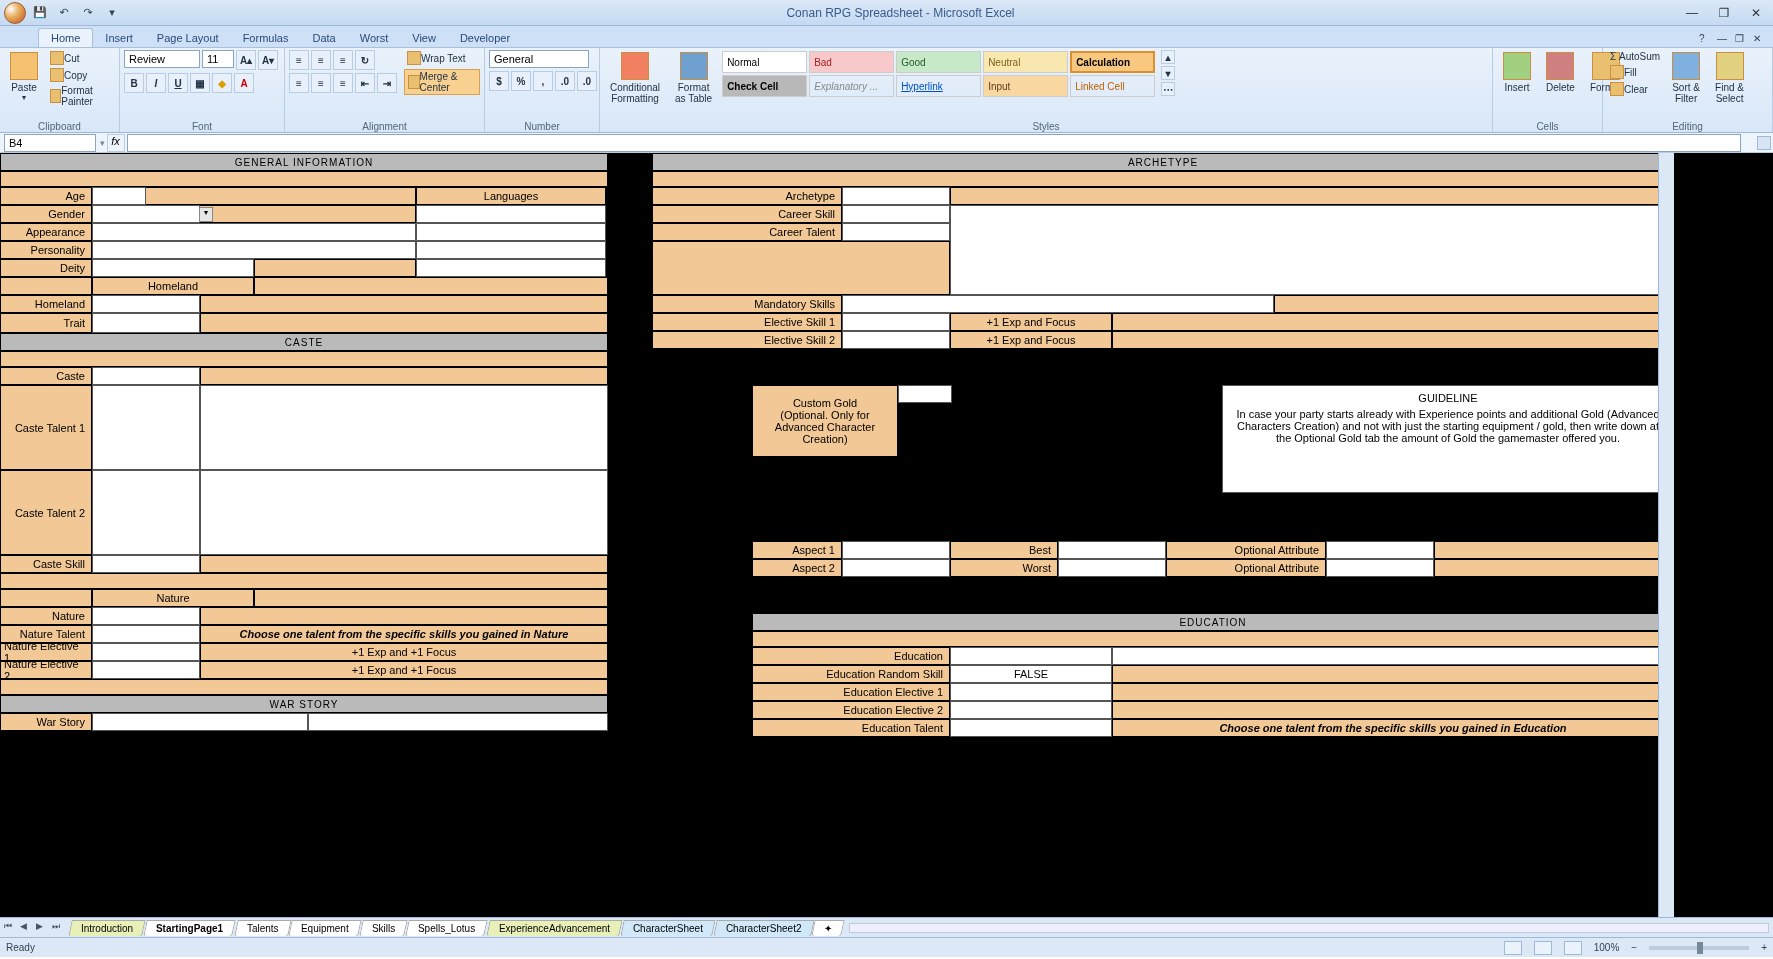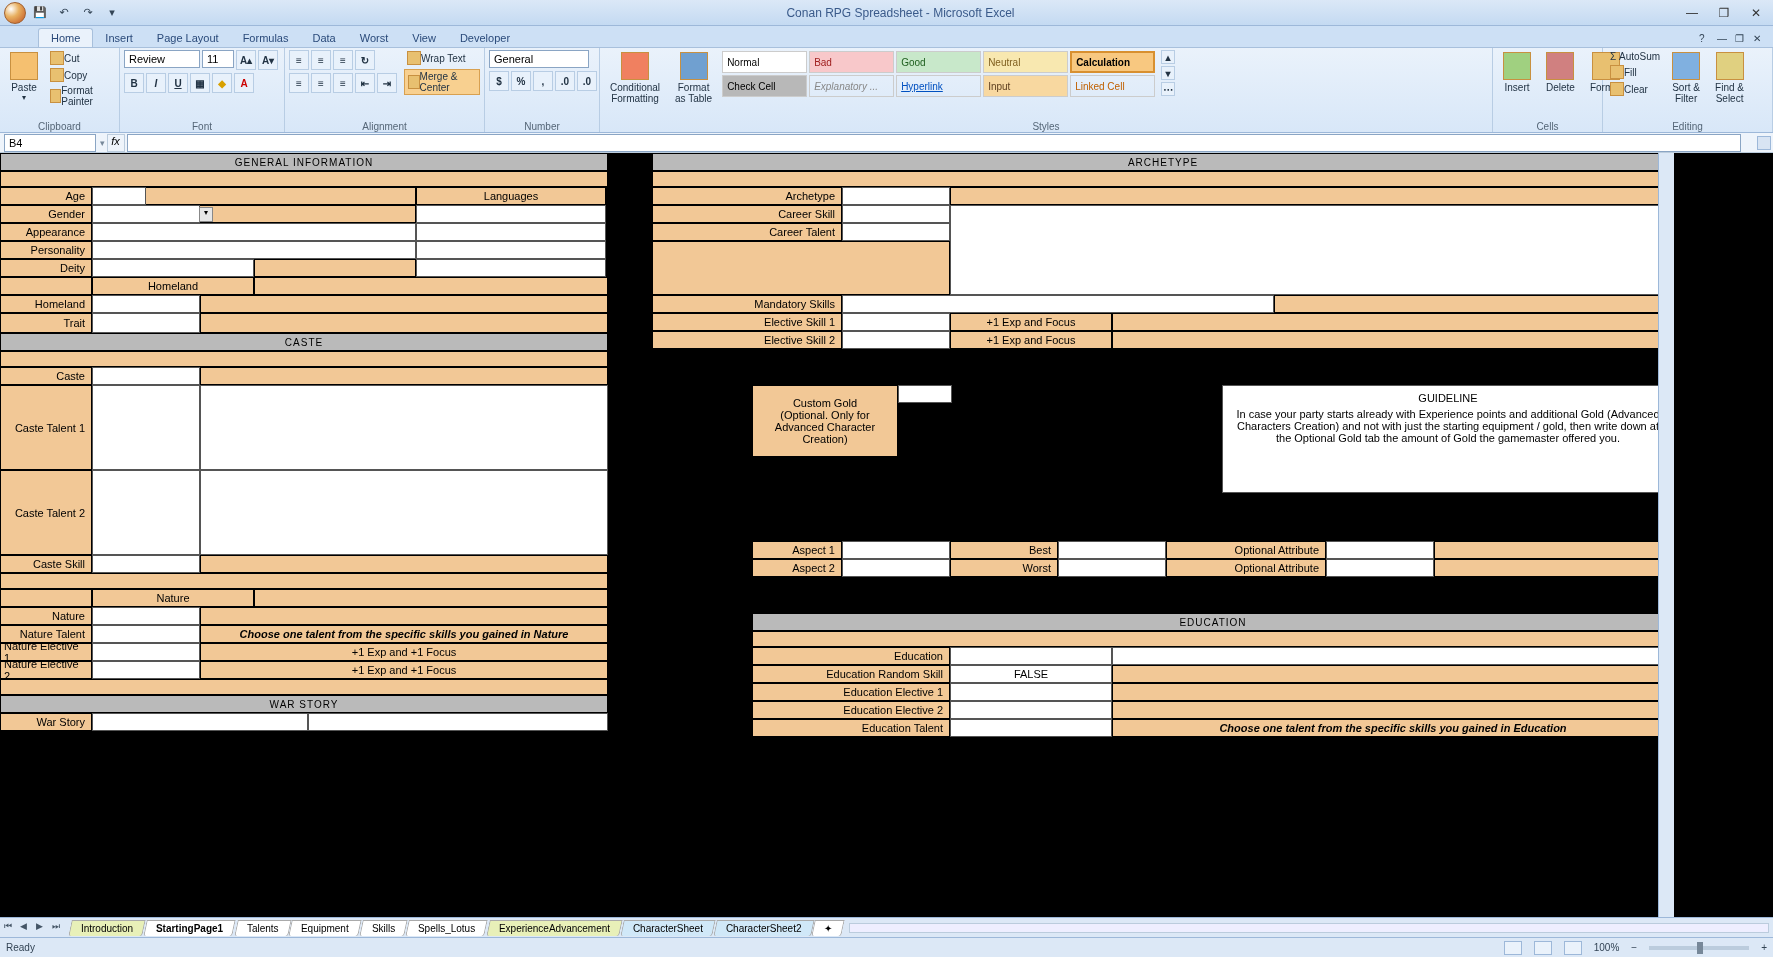--- a/index.html
+++ b/index.html
@@ -35,21 +35,21 @@
 .btn-row { display:flex; gap:2px;}
 .btn-sq { width:20px; height:20px; border:1px solid #b8cde4; background:#e8f1fb; display:flex; align-items:center; justify-content:center; font-size:10px; font-weight:bold; color:#234;}
 
 
 .style-cell { width:85px; height:22px; border:1px solid #ccc; font-size:10px; display:flex; align-items:center; padding:0 4px; margin:1px;}
 .sc-normal { background:#fff;}
 .sc-bad { background:#f8c8ca; color:#a02020;}
 .sc-good { background:#c8e8ca; color:#206020;}
 .sc-neutral { background:#f8e8b0; color:#806020;}
 .sc-calc { background:#f8c880; border:2px solid #d89030; font-weight:bold;}
-.sc-check { background:#b8b8b8; font-weight:normal;}
+.sc-check { background:#b8b8b8; font-weight:bold;}
 .sc-expl { font-style:italic; color:#888;}
 .sc-hyper { color:#0050c0; text-decoration:underline;}
 .sc-input { background:#f8d8a0; color:#604020;}
 .sc-linked { color:#c06000;}
 
 
 .formula-row { height:20px; background:#eef4fb; display:flex; align-items:center; border-bottom:1px solid #bcd;}
 .name-box { width:92px; height:18px; border:1px solid #8aa5c4; background:#fff; margin:0 4px; padding:0 4px; font-size:11px;}
 .fx-btn { width:18px; height:18px; border:1px solid #bcd; margin:0 2px; font-style:italic; text-align:center; font-size:11px;}
 .formula-bar { flex:1; height:18px; border:1px solid #8aa5c4; background:#fff; margin-right:16px;}

